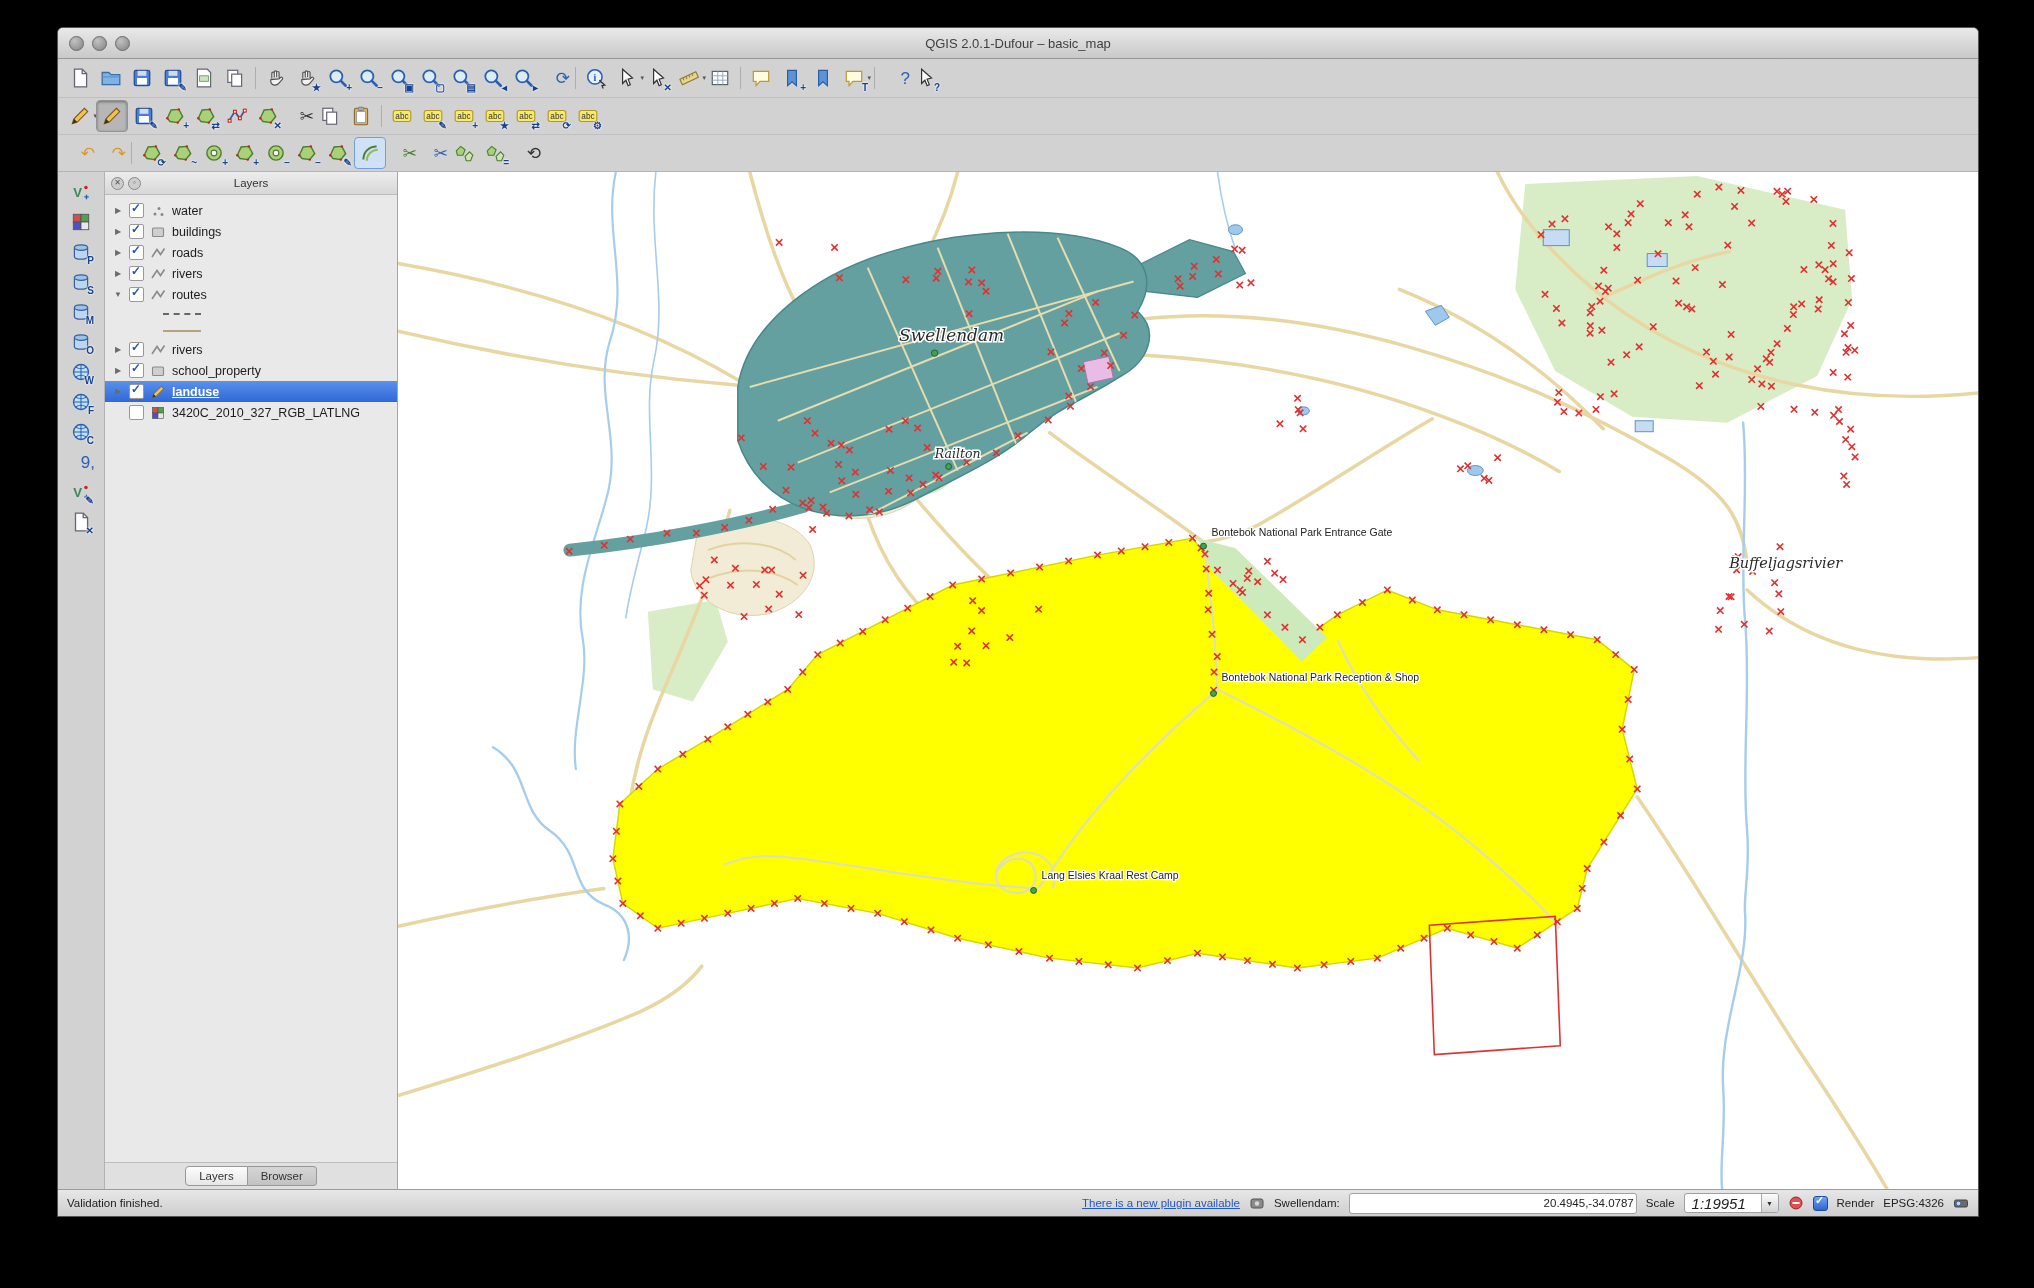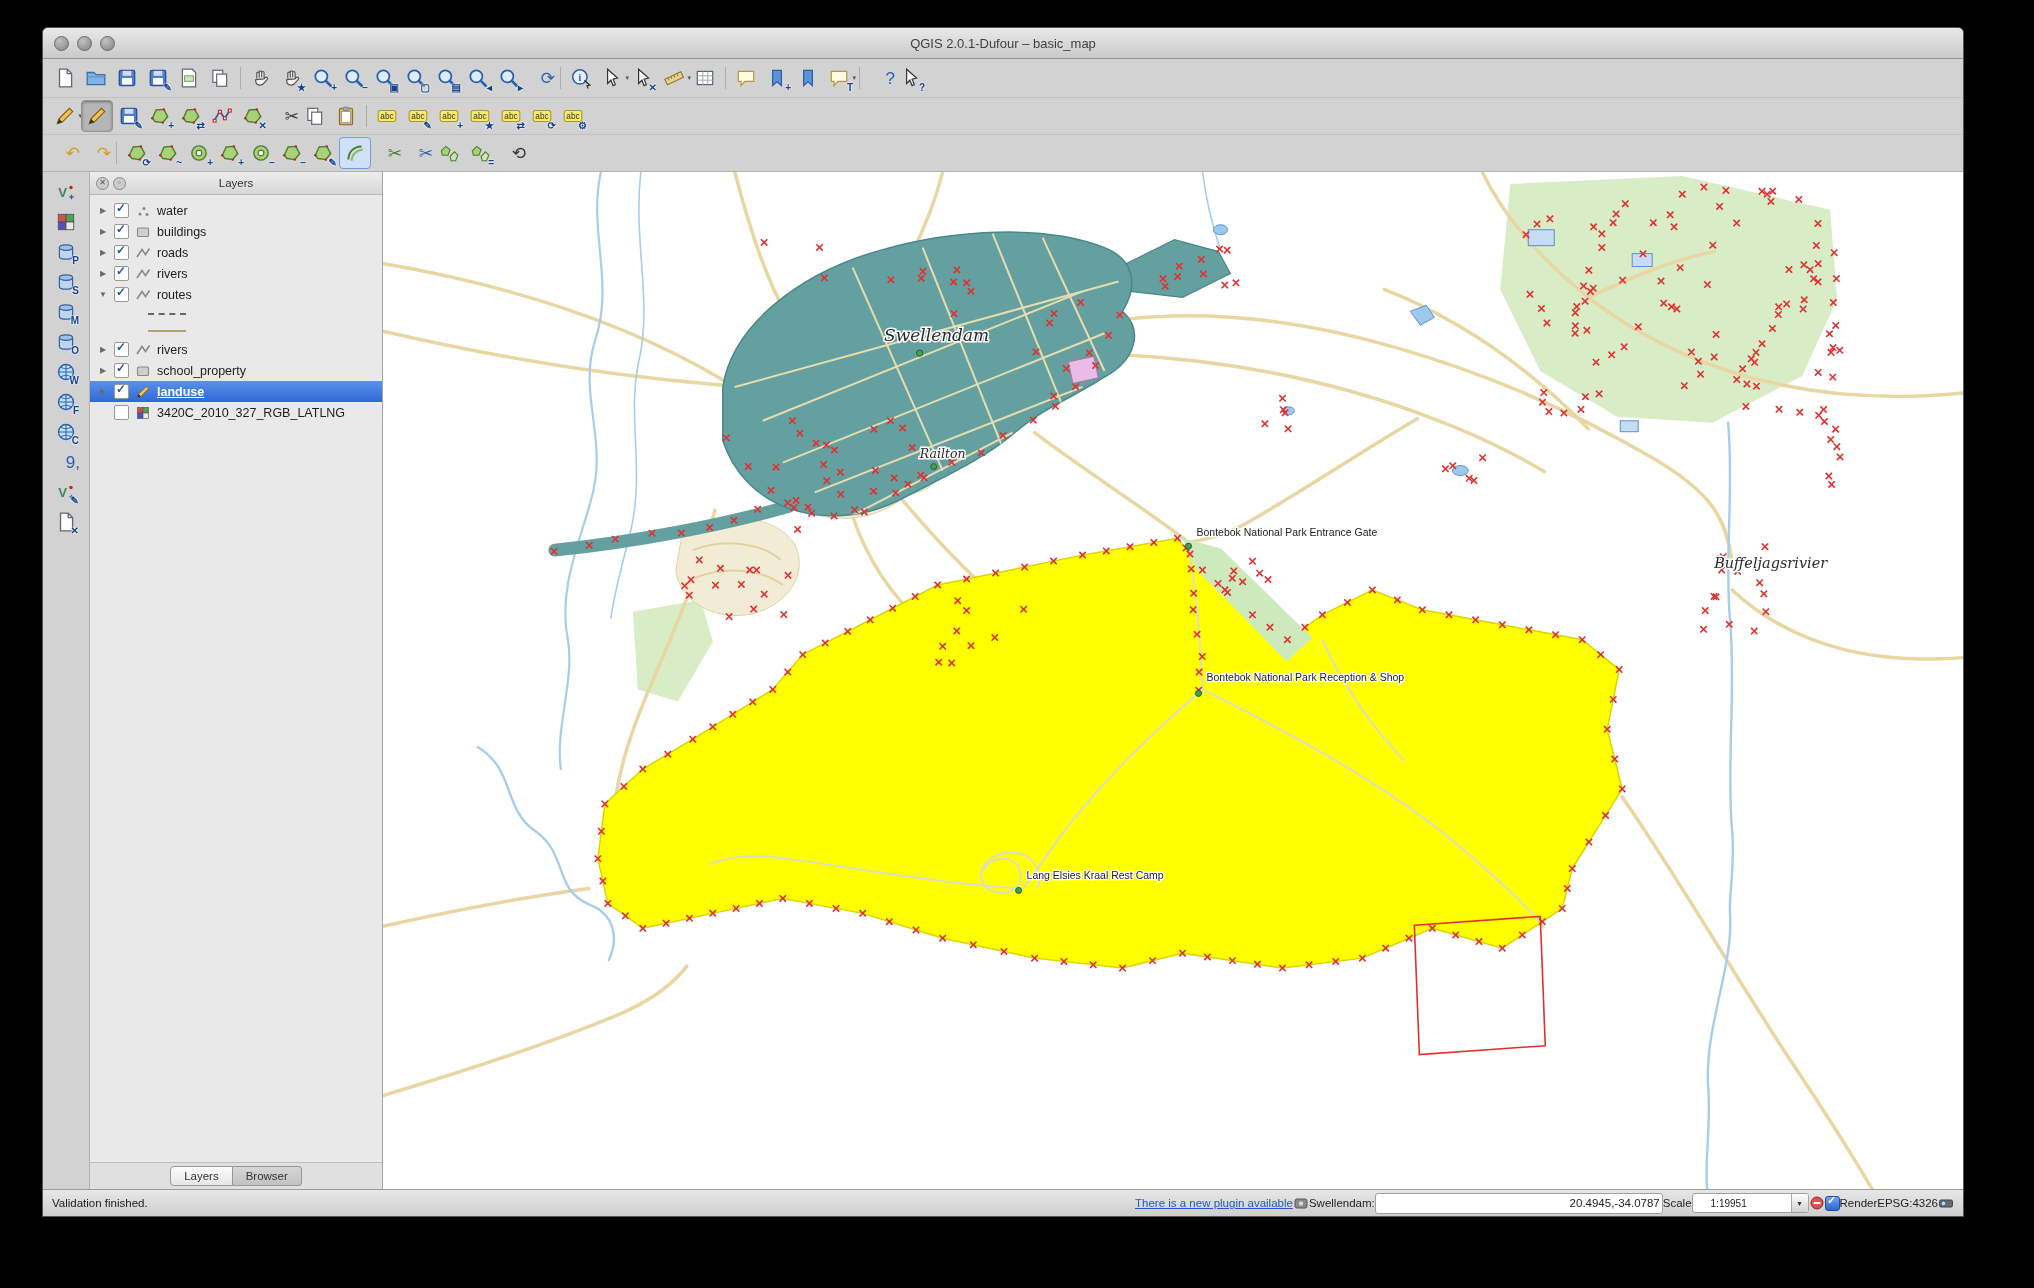--- a/index.html
+++ b/index.html
@@ -1,17 +1,17 @@
 <!DOCTYPE html>
 <html><head>
 <meta charset="utf-8">
 <style>
   html,body{margin:0;padding:0;background:#000;}
   .screen{position:relative;width:2034px;height:1288px;background:#000;font-family:"Liberation Sans",sans-serif;overflow:hidden;}
-  .window{position:absolute;left:42px;top:27px;width:1920px;height:1188px;background:#d4d4d4;border-radius:6px 6px 0 0;box-shadow:0 22px 60px rgba(0,0,0,.65);display:flex;flex-direction:column;overflow:hidden;border:1px solid #555;}
+  .window{position:absolute;left:57px;top:27px;width:1920px;height:1188px;background:#d4d4d4;border-radius:6px 6px 0 0;box-shadow:0 22px 60px rgba(0,0,0,.65);display:flex;flex-direction:column;overflow:hidden;border:1px solid #555;}
   
   .titlebar{height:30px;flex:0 0 30px;background:linear-gradient(#e9e9e9,#c9c9c9);border-bottom:1px solid #979797;position:relative;display:flex;align-items:center;justify-content:center;}
   .traffic{position:absolute;left:11px;top:8px;display:flex;gap:8px;}
   .tl{width:13px;height:13px;border-radius:50%;background:radial-gradient(circle at 35% 30%,#c2c2c2,#828282);border:1px solid #6a6a6a;}
   .win-title{font-size:13px;color:#3f3f3f;}
   
   .toolbar{display:flex;align-items:center;padding:0 7px;gap:1px;background:#d2d2d2;}
   .toolbar.r1{height:38px;flex:0 0 38px;border-bottom:1px solid #c0c0c0;}
   .toolbar.r2{height:36px;flex:0 0 36px;border-bottom:1px solid #c0c0c0;}
   .toolbar.r3{height:36px;flex:0 0 36px;border-bottom:1px solid #b4b4b4;}
@@ -51,26 +51,26 @@
   .swatch.solid2{border-top-color:#b5a478;}
   .panel-tabs{height:26px;flex:0 0 26px;display:flex;align-items:center;justify-content:center;background:#e0e0e0;border-top:1px solid #bdbdbd;}
   .ptab{font-size:11.5px;padding:3px 13px;border:1px solid #989898;background:linear-gradient(#d6d6d6,#c2c2c2);color:#333;}
   .ptab:first-child{border-radius:4px 0 0 4px;}
   .ptab:last-child{border-radius:0 4px 4px 0;border-left:none;}
   .ptab.active{background:linear-gradient(#fdfdfd,#e6e6e6);}
   
   .map-canvas{flex:1;position:relative;background:#fff;min-width:0;border-radius:9px;}
   .map-canvas svg.mapsvg{position:absolute;inset:0;width:100%;height:100%;}
   
-  .statusbar{height:26px;flex:0 0 26px;background:linear-gradient(#e7e7e7,#cecece);border-top:1px solid #9c9c9c;display:flex;align-items:center;font-size:11.5px;color:#222;padding:0 9px;}
+  .statusbar{height:26px;flex:0 0 26px;background:linear-gradient(#e7e7e7,#cecece);border-top:1px solid #9c9c9c;display:flex;align-items:center;font-size:11.5px;color:#222;padding:0 9px;gap:9px;}
   .sb-left{margin-right:auto;}
   .link{color:#2257c8;text-decoration:underline;}
   .coord-input{width:282px;height:17px;text-align:right;font-size:11.5px;font-family:"Liberation Sans",sans-serif;border:1px solid #a0a0a0;border-radius:3px;background:#fff;color:#222;}
   .scale-combo{display:flex;align-items:center;border:1px solid #a0a0a0;border-radius:3px;background:#fff;height:18px;overflow:hidden;}
-  .scale-value{padding:0 18px;min-width:62px;font-size:10px;}
+  .scale-value{padding:0 7px;min-width:62px;font-size:15px;font-style:italic;}
   .scale-dd{width:16px;align-self:stretch;background:linear-gradient(#fdfdfd,#d2d2d2);border-left:1px solid #a8a8a8;font-size:7px;display:flex;align-items:center;justify-content:center;color:#333;}
   .mac-check{width:13px;height:13px;border-radius:3px;background:linear-gradient(#6ea3f0,#2e66d0);border:1px solid #1c4aa8;position:relative;flex:0 0 13px;}
   .mac-check::after{content:"✓";color:#fff;font-size:11px;font-weight:bold;position:absolute;left:1.5px;top:-2.5px;}
   .sb-ico{width:16px;height:16px;display:block;}
   .hidden-defs{position:absolute;width:0;height:0;overflow:hidden;}
 </style>
 </head>
 <body>
 
 <svg class="hidden-defs" aria-hidden="true">

